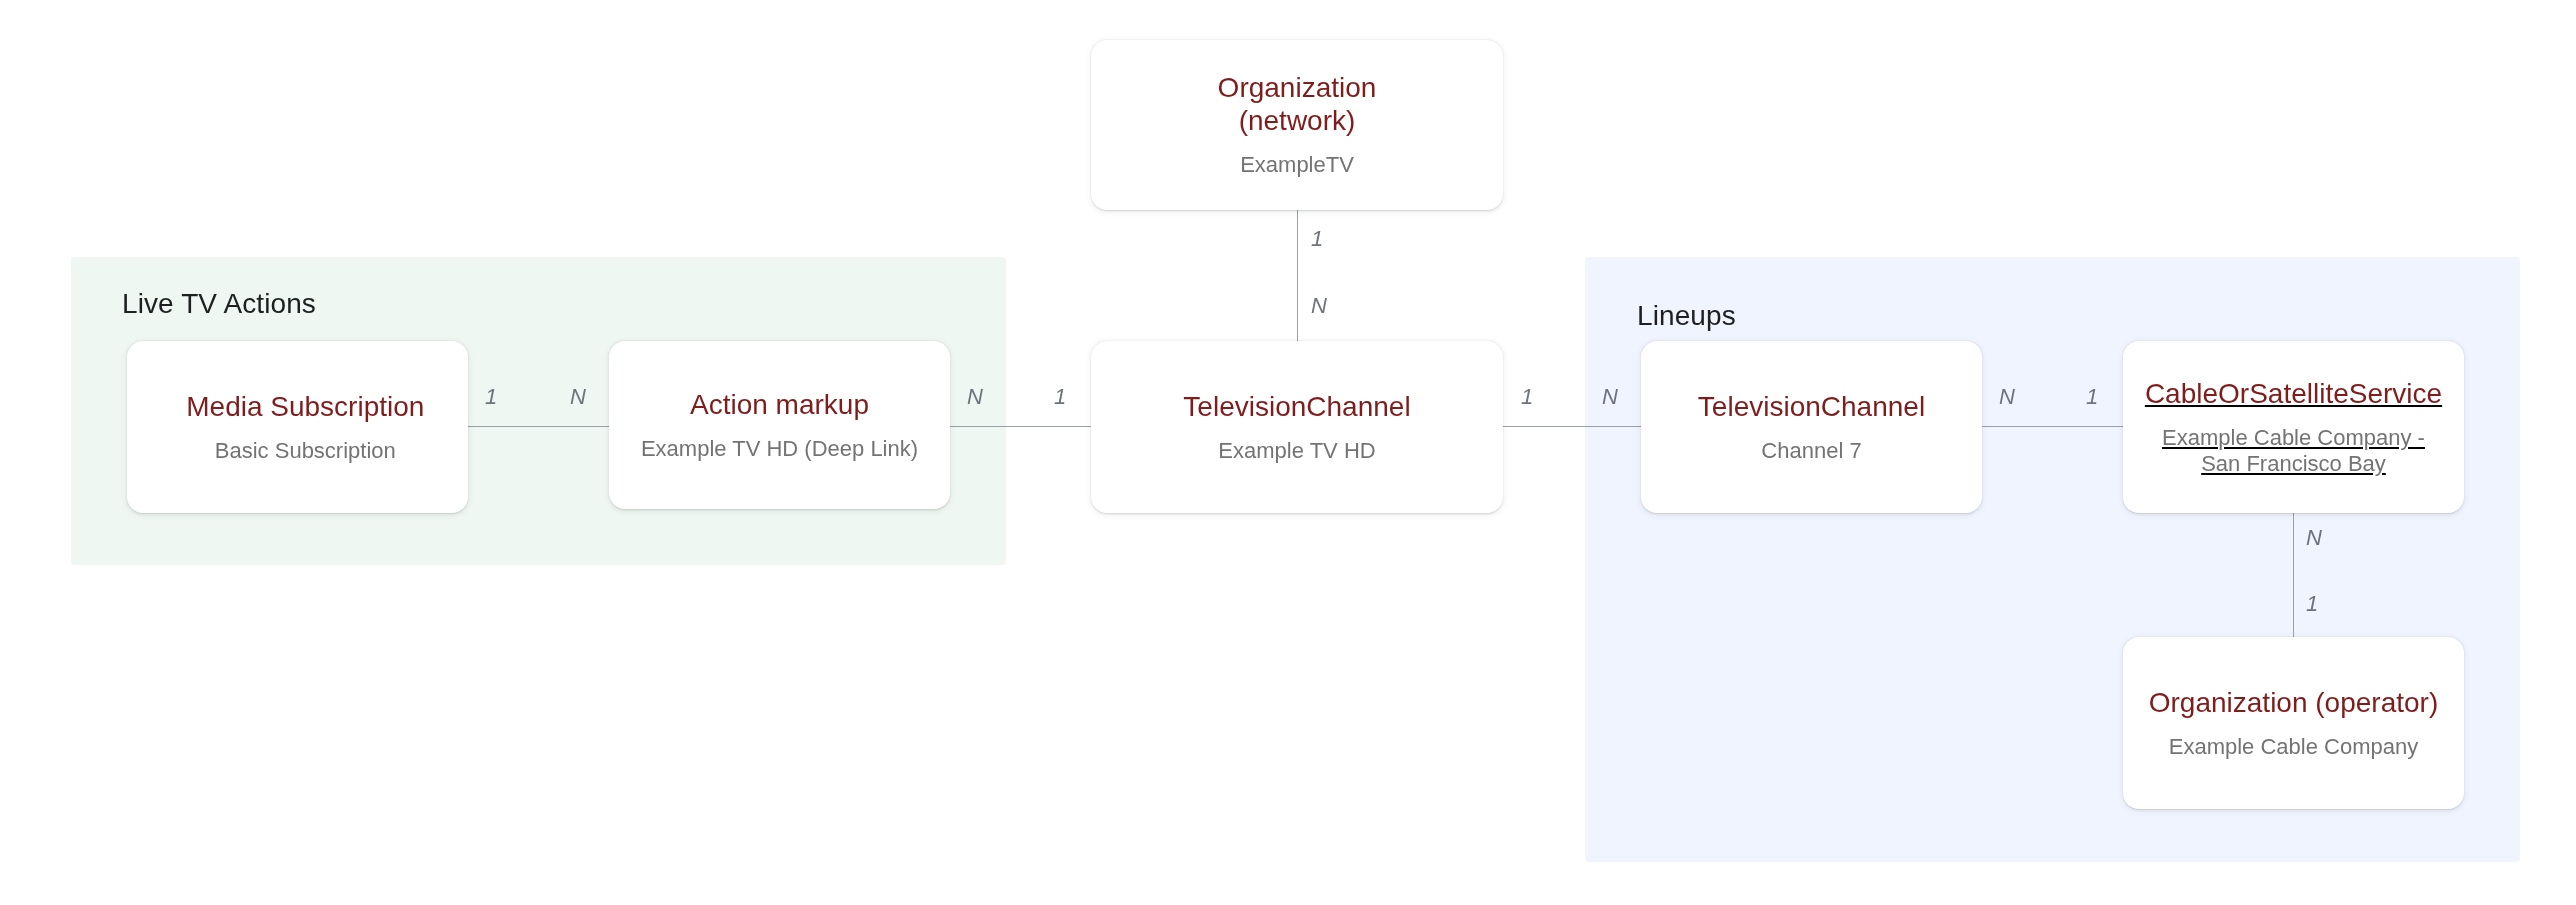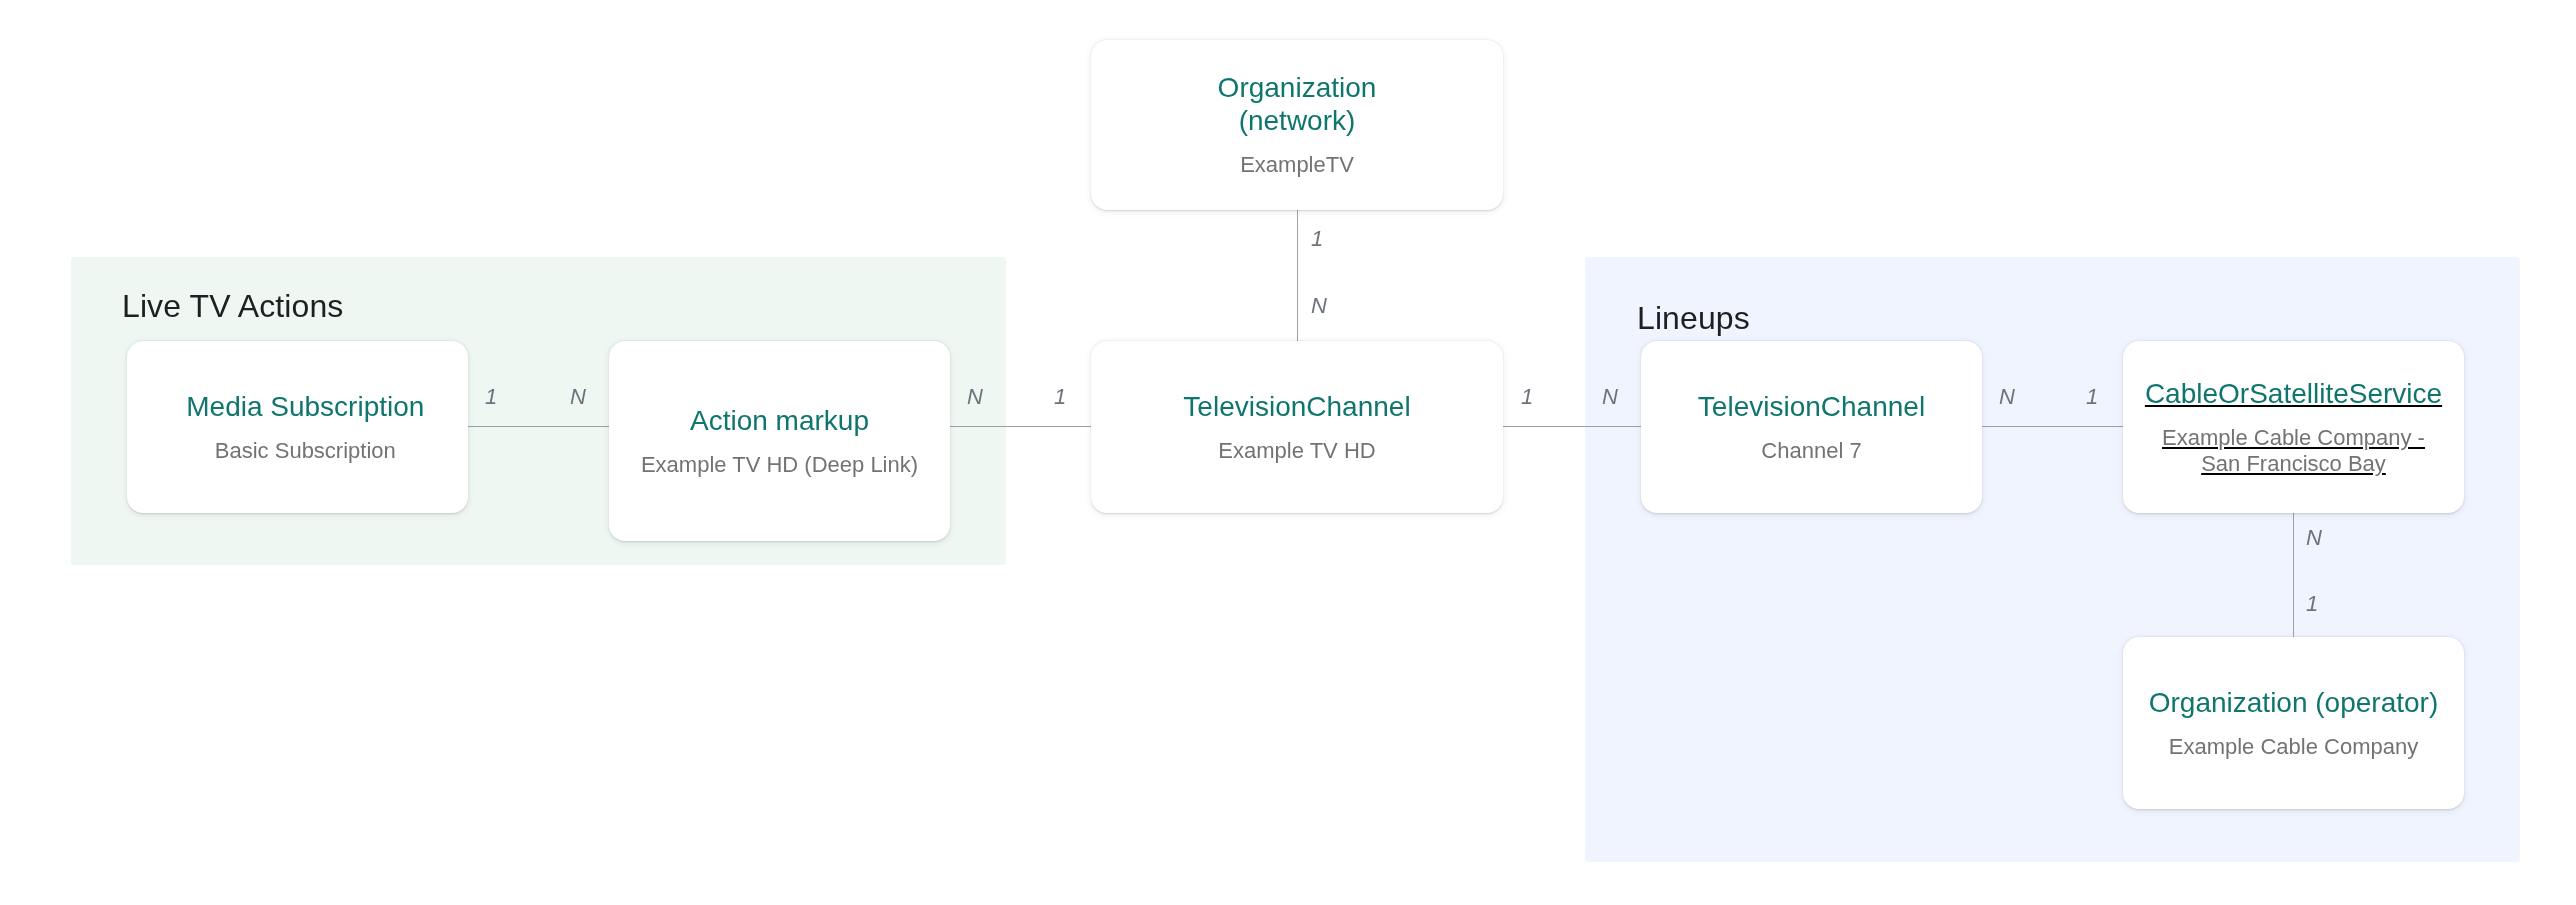--- a/index.html
+++ b/index.html
@@ -20,21 +20,21 @@
     overflow: hidden;
   }
 
   
   .group {
     position: absolute;
     border-radius: 3.5px;
   }
   .group-title {
     position: absolute;
-    font-size: 32px;
+    font-size: 28px;
     font-weight: 400;
     color: #1d1f21;
     letter-spacing: 0.1px;
     white-space: nowrap;
   }
 
   
   .node {
     position: absolute;
     background: #ffffff;
@@ -46,21 +46,21 @@
     align-items: center;
     justify-content: center;
     box-sizing: border-box;
     padding: 7px 12.4px;
     z-index: 5;
   }
   .node-title {
     font-size: 28px;
     line-height: 1.18;
     font-weight: 400;
-    color: #0f766e;
+    color: #7f1d1d;
     text-align: center;
     white-space: pre-line;
   }
   .node-subtitle {
     font-size: 22px;
     line-height: 1.2;
     font-weight: 400;
     color: #737373;
     text-align: center;
     margin-top: 15px;
@@ -128,21 +128,21 @@
     <div class="node-title">Organization
 (network)</div>
     <div class="node-subtitle">ExampleTV</div>
   </div>
 
   <div class="node" id="node-media-subscription" style="left: 127px; top: 341px; width: 341px; height: 172px; padding-left: 28px;">
     <div class="node-title">Media Subscription</div>
     <div class="node-subtitle">Basic Subscription</div>
   </div>
 
-  <div class="node" id="node-action-markup" style="left: 609px; top: 341px; width: 341px; height: 200px;">
+  <div class="node" id="node-action-markup" style="left: 609px; top: 341px; width: 341px; height: 168px;">
     <div class="node-title">Action markup</div>
     <div class="node-subtitle">Example TV HD (Deep Link)</div>
   </div>
 
   <div class="node" id="node-broadcast-service" style="left: 1091px; top: 341px; width: 412px; height: 172px;">
     <div class="node-title">TelevisionChannel</div>
     <div class="node-subtitle">Example TV HD</div>
   </div>
 
   <div class="node" id="node-television-channel" style="left: 1641px; top: 341px; width: 341px; height: 172px;">

